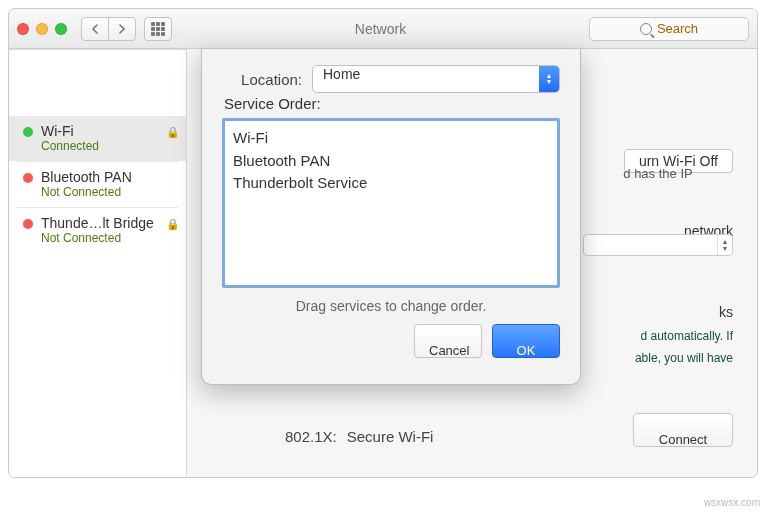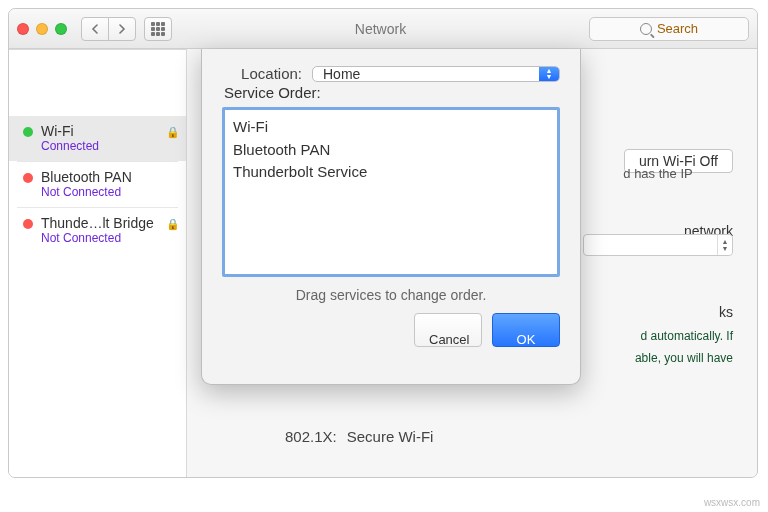--- a/index.html
+++ b/index.html
@@ -79,21 +79,21 @@
   .svc {
     display:flex; align-items:flex-start; gap:8px;
     padding:7px 10px 8px 14px;
     position:relative;
   }
   .svc.selected{background:#e9e9e9;}
   .dot{width:10px;height:10px;border-radius:50%;margin-top:4px;flex-shrink:0;}
   .dot.green{background:#34c748;} .dot.red{background:#fc5753;}
   .svc-text{overflow:hidden;}
   .svc-name{font-size:14px; white-space:nowrap; overflow:hidden; text-overflow:ellipsis;}
-  .svc-status{font-size:12px;color:#6d28d9;}
+  .svc-status{font-size:12px;color:#4d7c0f;}
   .lock {
     position:absolute; right:6px; top:10px; color:#888; font-size:11px;
   }
   .divider{height:1px;background:#e7e7e7;margin:0 8px;}
   
   .right {
     flex:1; padding:20px 18px 18px 18px; position:relative;
   }
   .row802 {
     position:absolute; left:98px; bottom:32px; display:flex; align-items:center; gap:10px;
@@ -129,22 +129,22 @@
     border:1px solid #bdbdbd;
     border-top:none;
     border-radius:0 0 10px 10px;
     box-shadow:0 8px 26px rgba(0,0,0,.25);
     padding:16px 20px 14px 20px;
     z-index:50;
   }
   .sheet-row{display:flex;align-items:center;gap:10px;}
   .sheet-row .lbl{width:80px;text-align:right;color:#444;font-size:15px;}
   .mac-select{
-    flex:1;position:relative;height:16px;border:1px solid #bfbfbf;border-radius:5px;
-    background:#fff;display:flex;align-items:center;padding:0 26px 0 10px;font-size:14px;
+    flex:1;position:relative;height:28px;border:1px solid #bfbfbf;border-radius:5px;
+    background:#fff;display:flex;align-items:flex-start;padding:0 26px 0 10px;font-size:14px;
   }
   .caps{
     position:absolute; right:0; top:0; bottom:0; width:20px;
     background:linear-gradient(#4f9bff,#1f6dff);
     border-radius:0 4px 4px 0;
     display:flex;flex-direction:column;align-items:center;justify-content:center;color:#fff;
   }
   .caps span{font-size:7px;line-height:6px;}
   .so-label{font-size:15px;margin:2px 0 6px 2px;}
   .so-box{
@@ -254,20 +254,21 @@
         <div class="section" style="text-align:right;margin-top:-35px;">network</div>
         <div class="section" style="margin-top:60px;text-align:right;">ks</div>
         <div class="desc" style="text-align:right;">d automatically. If</div>
         <div class="desc" style="text-align:right;">able, you will have</div>
       </div>
 
       <div class="row802">
         <span class="lbl">802.1X:</span>
         <span class="lbl">Secure Wi-Fi</span>
       </div>
+      <div class="btn connect-btn">Connect</div>
     </div>
   </div>
 
   <div class="sheet">
     <div class="sheet-row">
       <div class="lbl">Location:</div>
       <div class="mac-select">
         <span>Home</span>
         <div class="caps">
             <span>▲</span>

